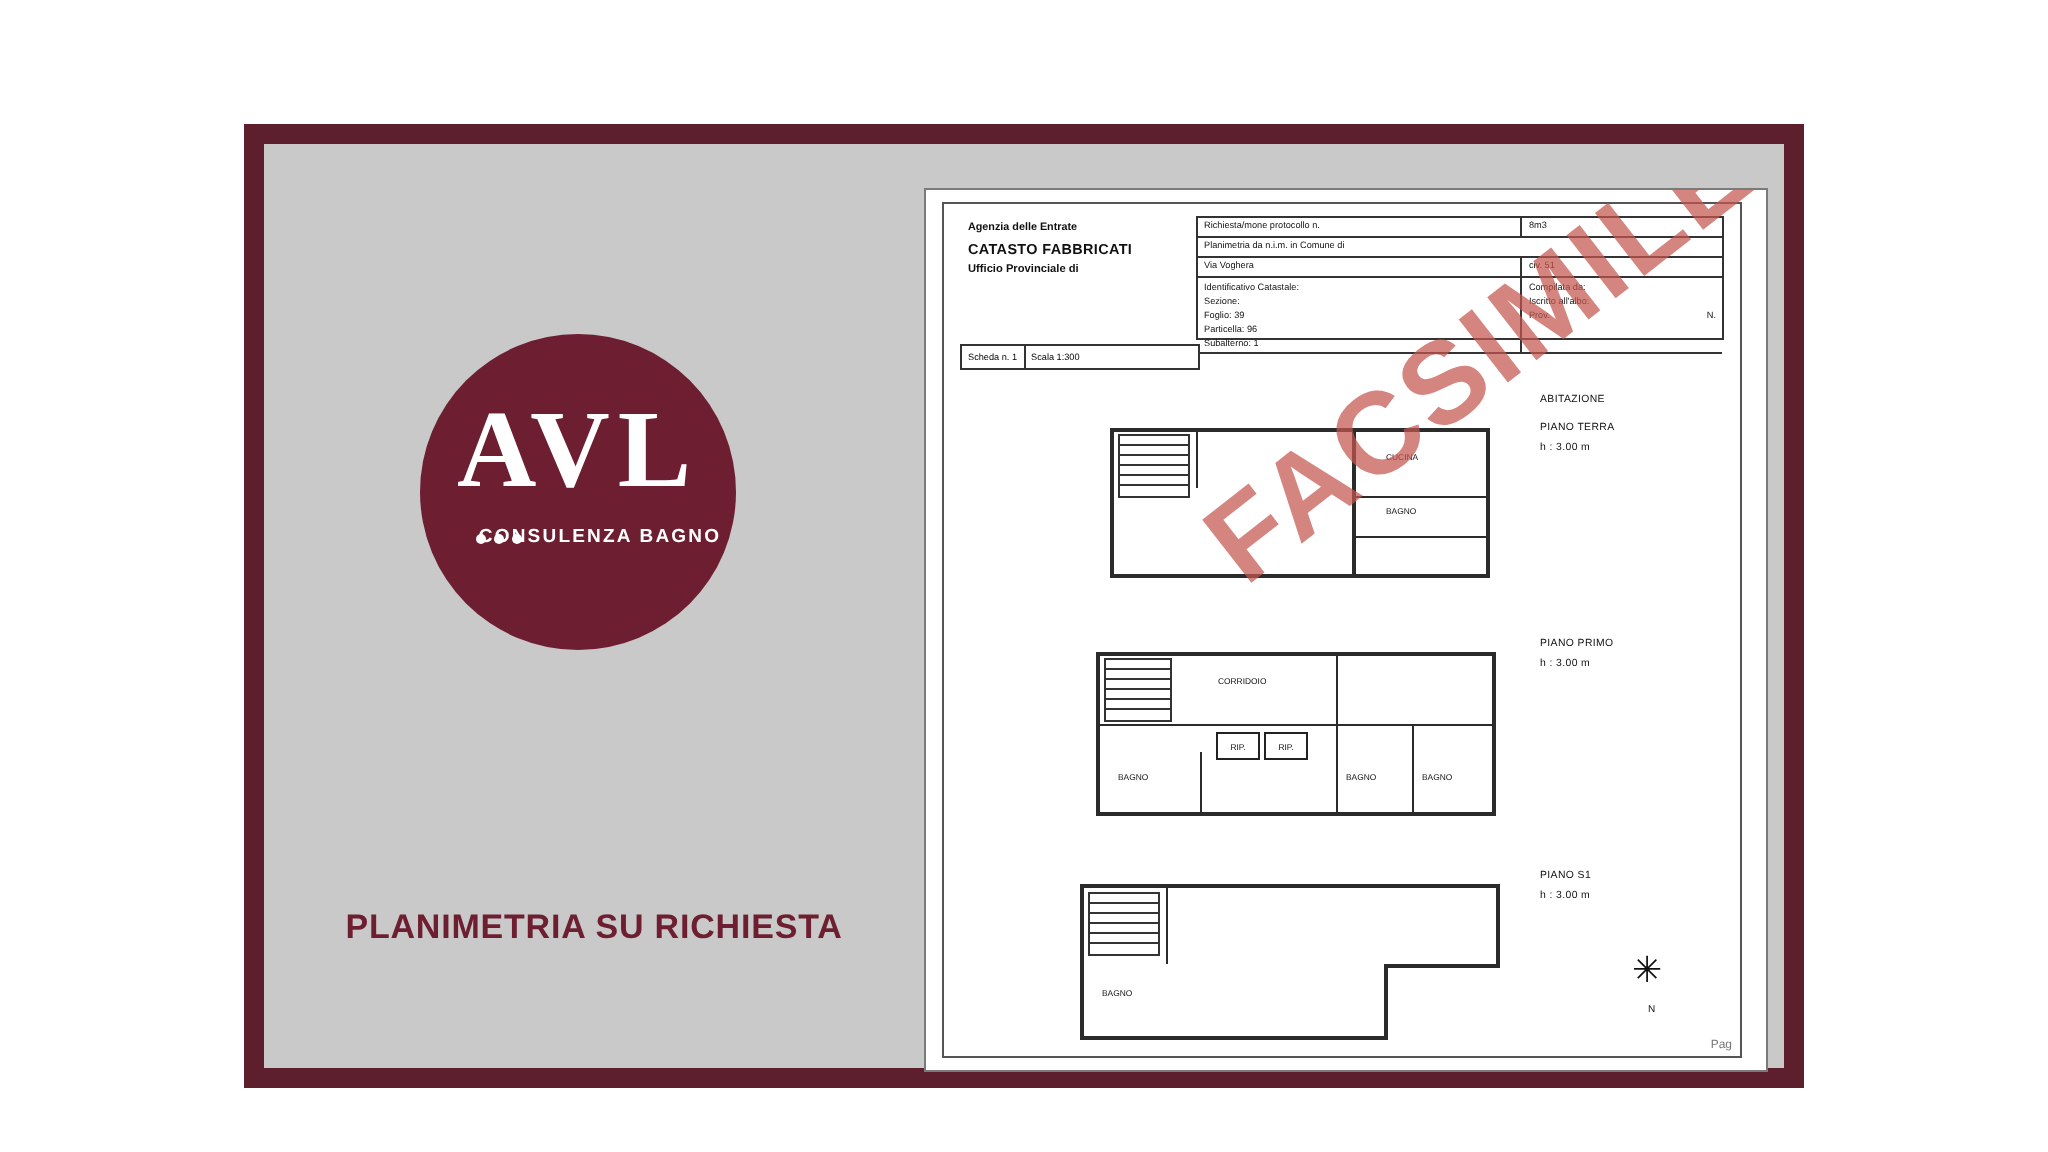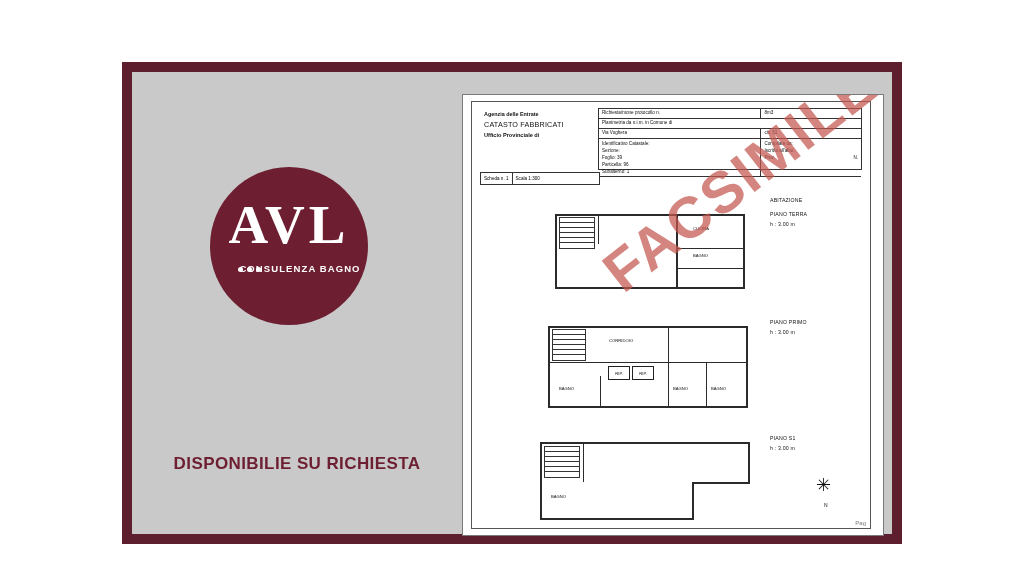--- a/index.html
+++ b/index.html
@@ -148,21 +148,21 @@
   }
   .hdr-left {
     width: 118px;
     font-size: 5.2px;
     line-height: 1.45;
     color: #111;
     padding: 3px 2px 0 4px;
     box-sizing: border-box;
   }
   .hdr-left .l1 { font-weight: bold; font-size: 5.4px; }
-  .hdr-left .l2 { font-weight: normal; font-size: 7.2px; letter-spacing: .2px; margin-top: 1px;}
+  .hdr-left .l2 { font-weight: bold; font-size: 7.2px; letter-spacing: .2px; margin-top: 1px;}
   .hdr-left .l3 { font-weight: bold; font-size: 5.6px; margin-top: 1px;}
   .hdr-right {
     flex: 1;
     border: 1px solid #333;
     display: flex;
     flex-direction: column;
     font-size: 4.6px;
     color: #111;
   }
   .hdr-row {
@@ -306,21 +306,21 @@
       <div class="brand-panel">
         <div class="logo-circle">
           <div class="logo-text">AVL</div>
           <div class="logo-dots">
             <span class="dot"></span>
             <span class="dot"></span>
             <span class="dot"></span>
           </div>
           <div class="logo-sub">CONSULENZA BAGNO</div>
         </div>
-        <div class="caption-2">DISPONIBILIE SU RICHIESTA</div>
+        <div class="caption-2">PLANIMETRIA SU RICHIESTA</div>
       </div>
 
       <div class="doc-panel">
         <div class="doc-inner">
 
           <div class="hdr">
             <div class="hdr-left">
               <div class="l1">Agenzia delle Entrate</div>
               <div class="l2">CATASTO FABBRICATI</div>
               <div class="l3">Ufficio Provinciale di</div>

